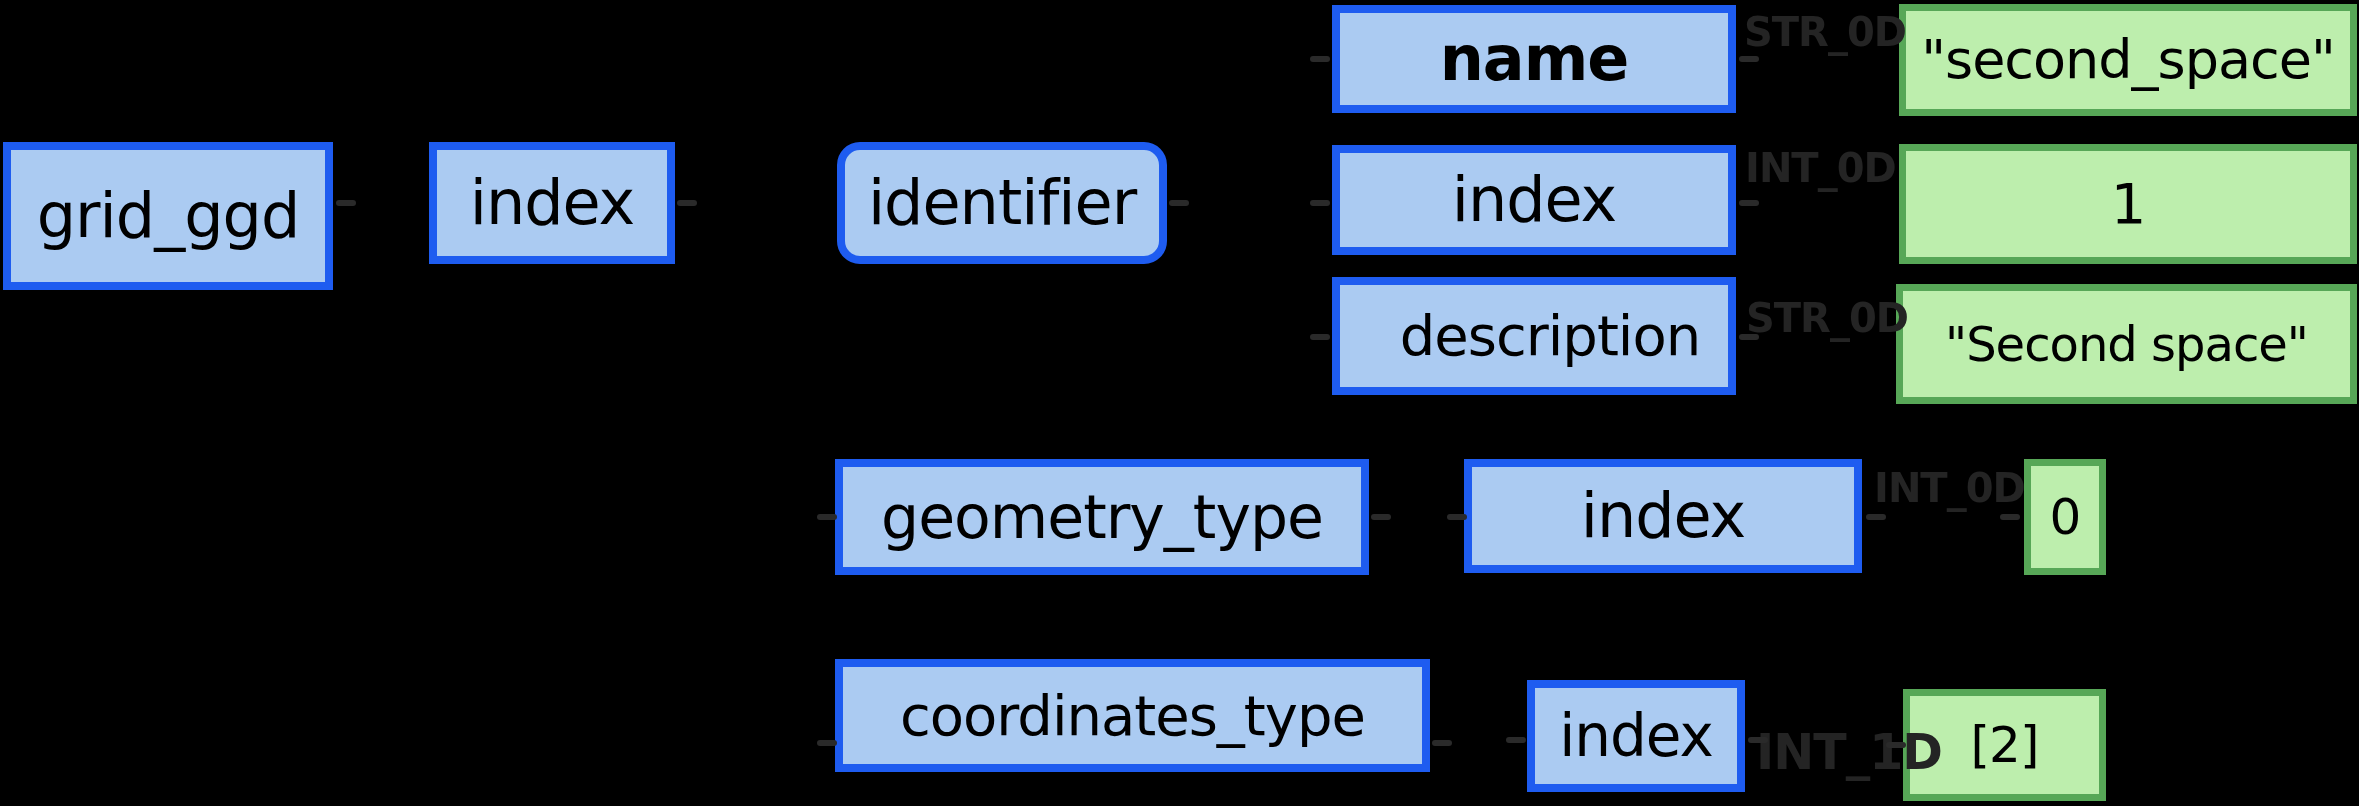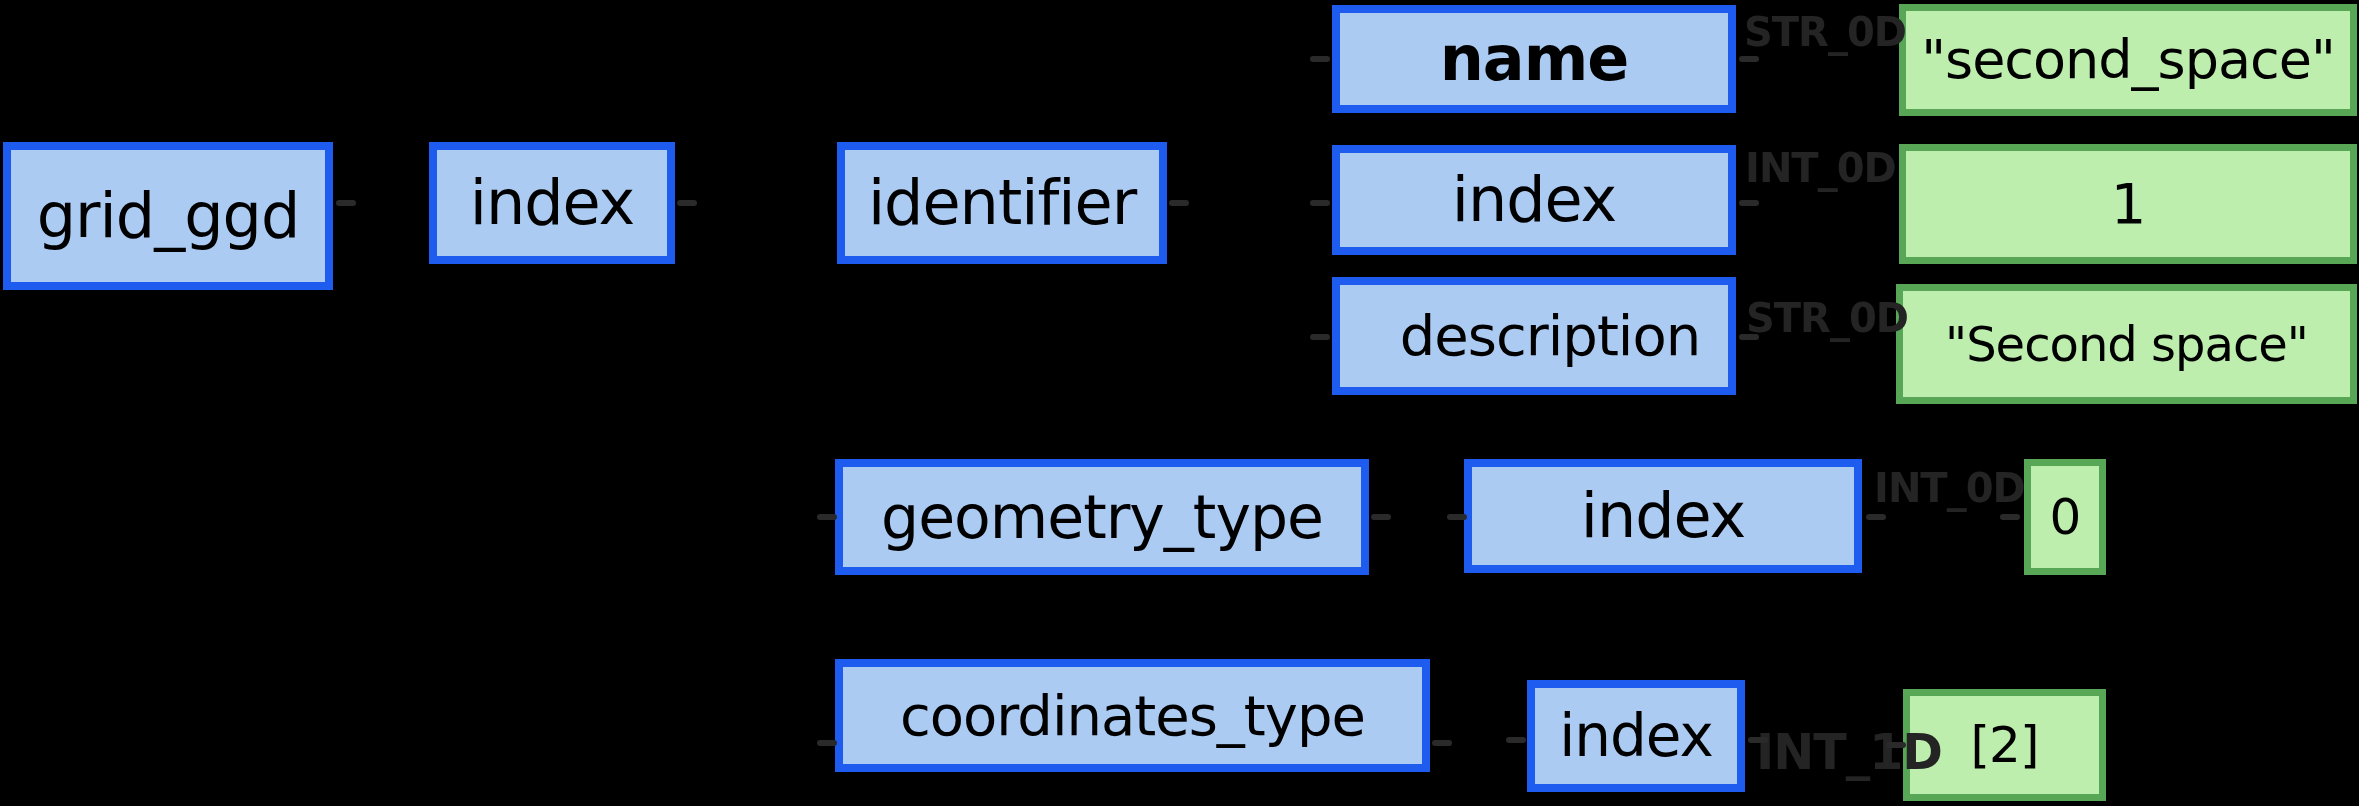--- a/index.html
+++ b/index.html
@@ -41,21 +41,21 @@
     background:var(--stub,#2a2a2a);
     border-radius:3px;
   }
 </style>
 </head>
 <body>
 
 <div id="canvas">
     <div class="node field" style="left: 3px; top: 142px; width: 330px; height: 148px; font-size: 62px;">grid_ggd</div>
     <div class="node field" style="left: 429px; top: 142px; width: 246px; height: 122px; font-size: 62px;">index</div>
-    <div class="node field" style="left: 837px; top: 142px; width: 330px; height: 122px; font-size: 62px;">identifier</div>
+    <div class="node field" style="left: 837px; top: 142px; width: 330px; height: 122px; font-size: 62px; border-radius: 23px;">identifier</div>
     <div class="node field" style="left: 1332px; top: 5px; width: 404px; height: 108px; font-size: 62px; font-weight: bold;">name</div>
     <div class="node field" style="left: 1332px; top: 145px; width: 404px; height: 110px; font-size: 62px;">index</div>
     <div class="node field" style="left: 1332px; top: 277px; width: 404px; height: 118px; font-size: 56px; padding-left: 32px;">description</div>
     <div class="node field" style="left: 835px; top: 459px; width: 534px; height: 116px; font-size: 60px;">geometry_type</div>
     <div class="node field" style="left: 1464px; top: 459px; width: 398px; height: 114px; font-size: 62px;">index</div>
     <div class="node field" style="left: 835px; top: 659px; width: 595px; height: 113px; font-size: 56px;">coordinates_type</div>
     <div class="node field" style="left: 1527px; top: 680px; width: 218px; height: 112px; font-size: 58px;">index</div>
     <div class="node value" style="left: 1899px; top: 4px; width: 458px; height: 112px; font-size: 54px;">"second_space"</div>
     <div class="node value" style="left: 1899px; top: 144px; width: 458px; height: 120px; font-size: 56px;">1</div>
     <div class="node value" style="left: 1896px; top: 284px; width: 461px; height: 120px; font-size: 48px;">"Second space"</div>

